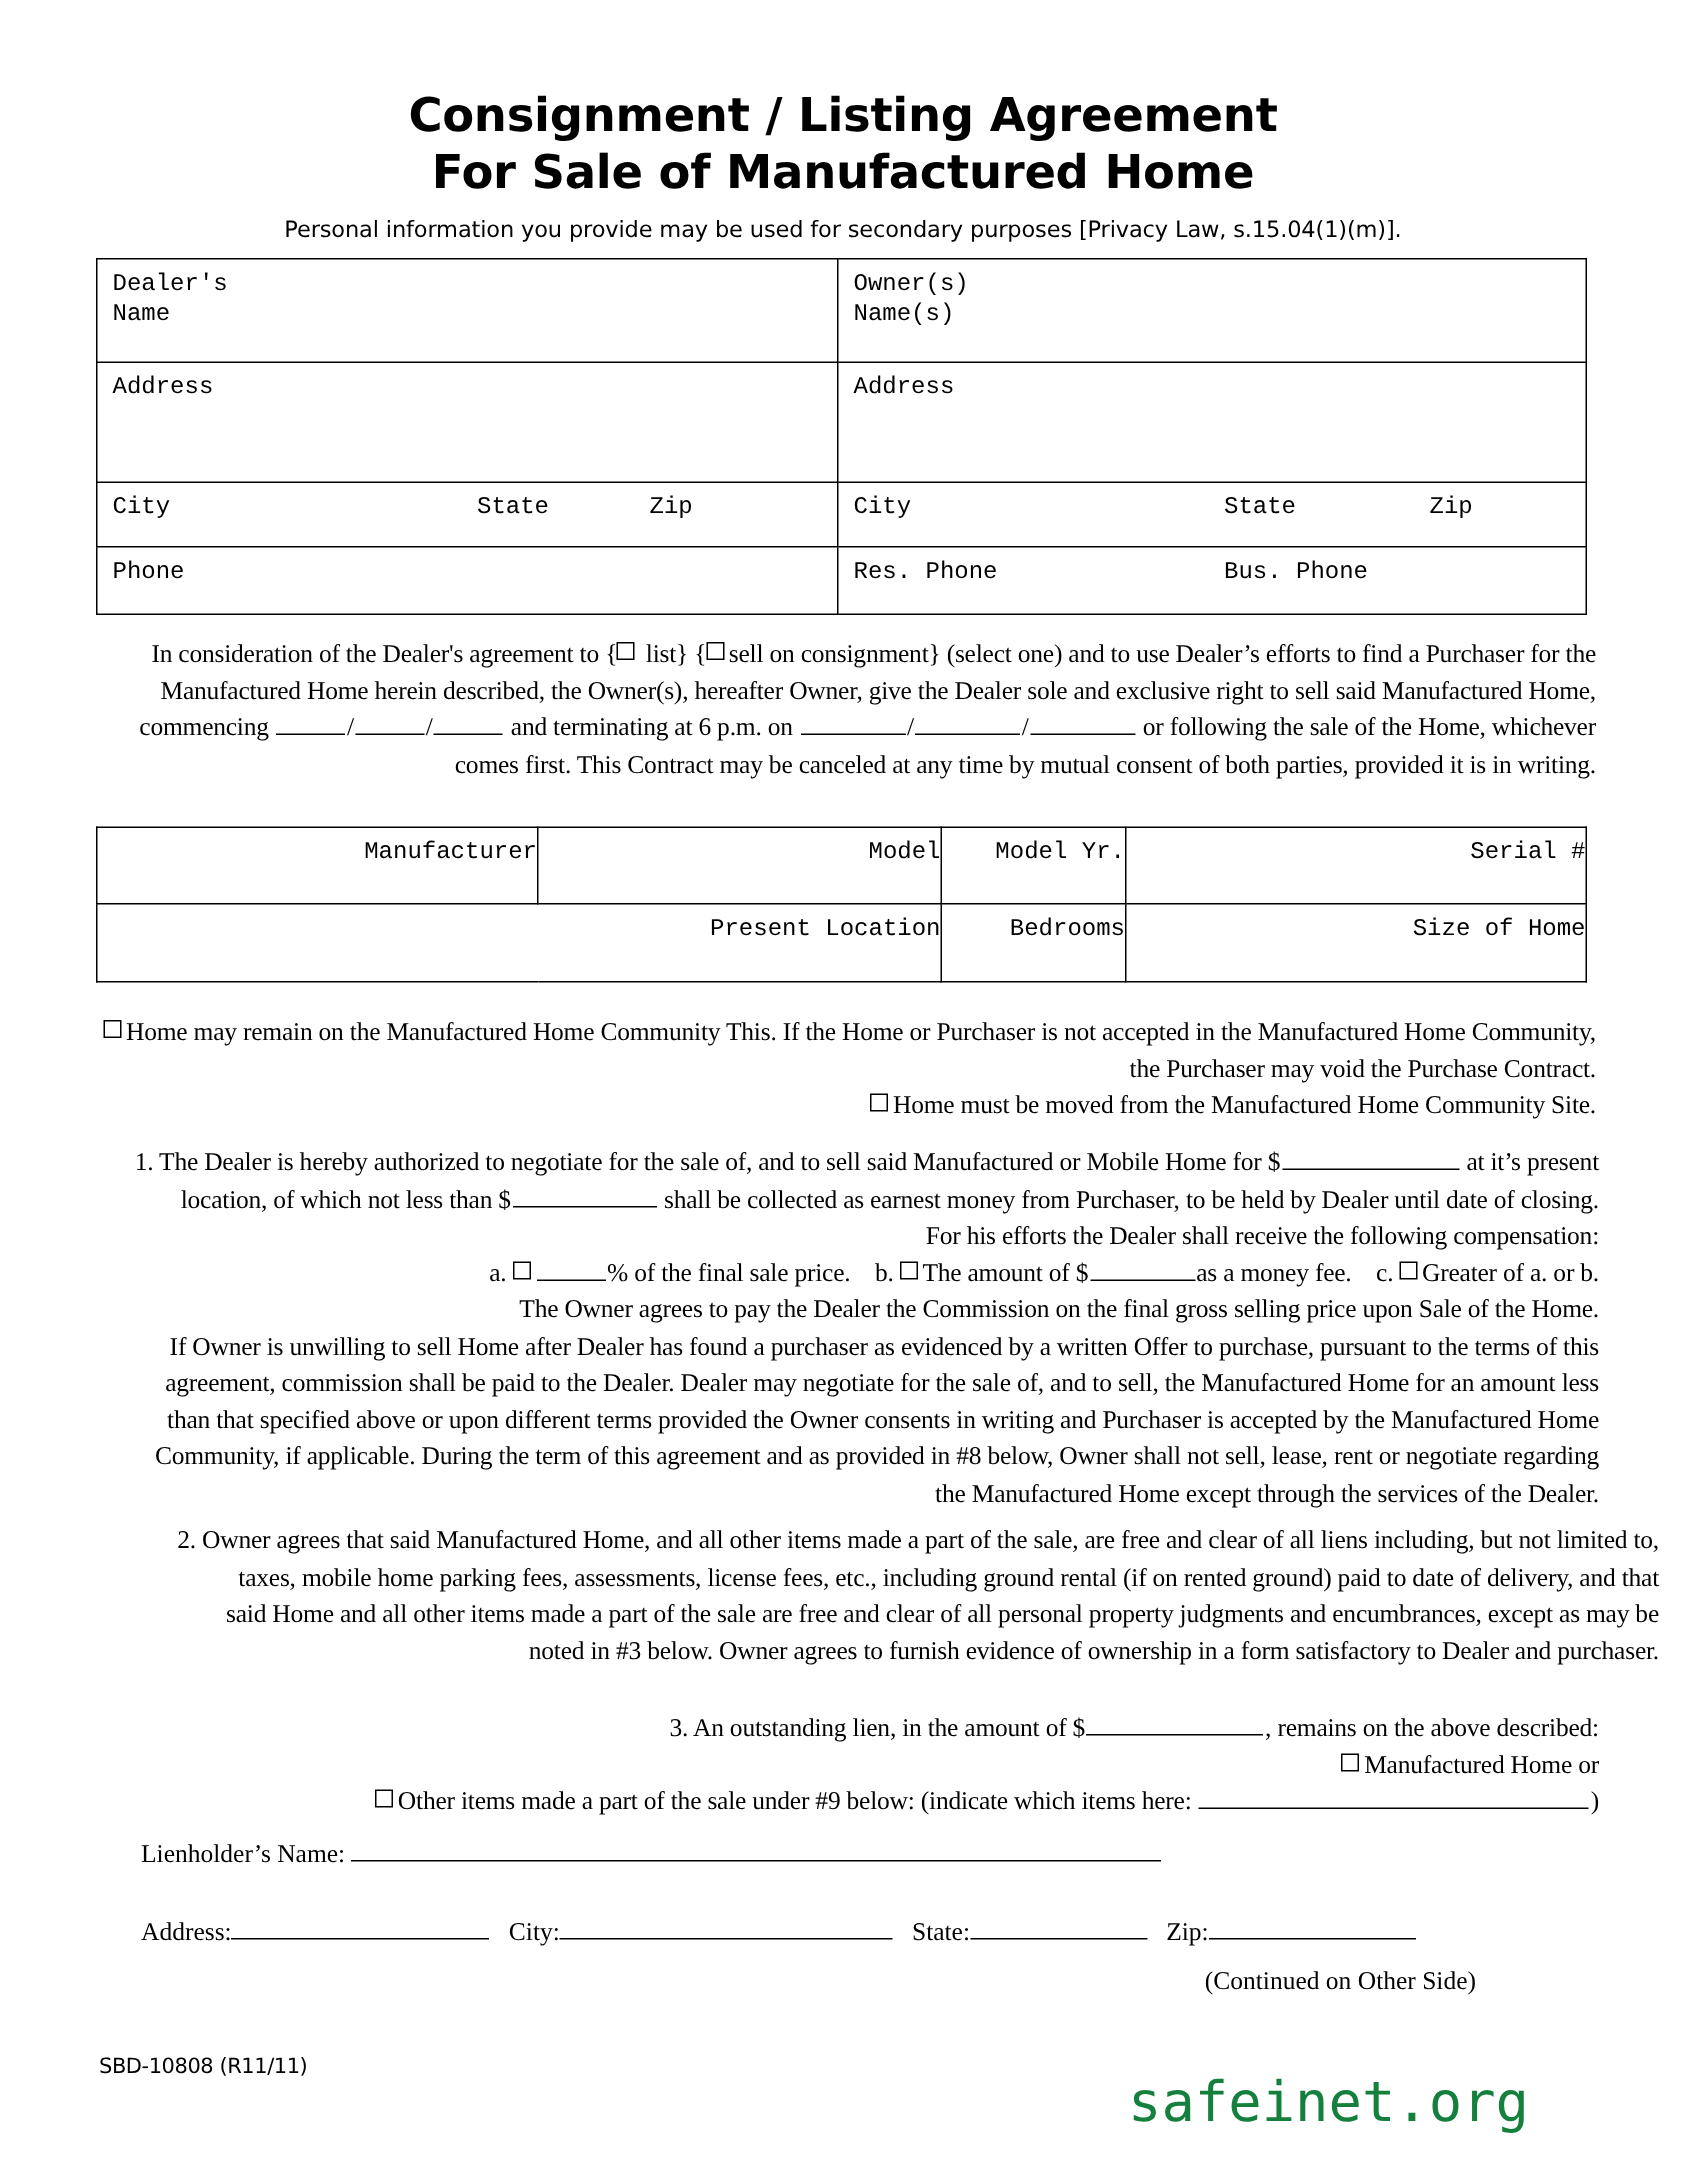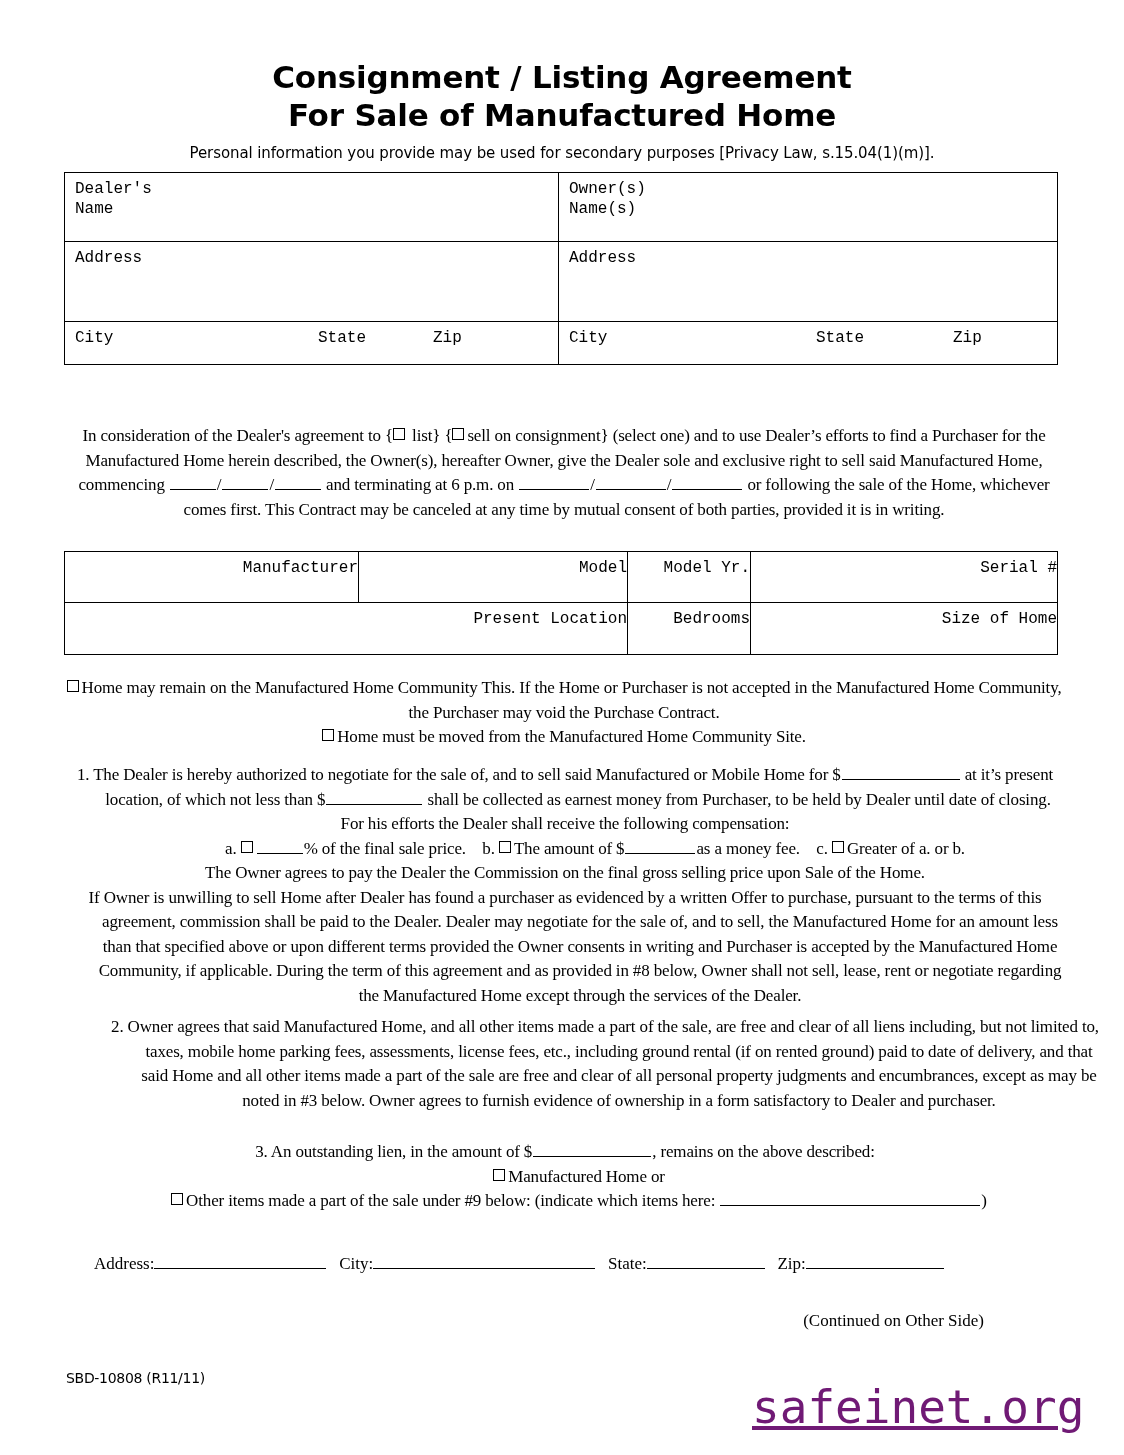--- a/index.html
+++ b/index.html
@@ -87,21 +87,21 @@
     text-align: right;
   }
   #home-table .r-one td { height: 44px; }
   #home-table .r-two td { height: 45px; }
 
   
   .para {
     position: absolute;
     font-size: 17px;
     line-height: 24.5px;
-    text-align: center;
+    text-align: right;
   }
   .para-narrow { letter-spacing: -0.15px; }
 
   #para-consideration {
     left: 64px;
     top: 424px;
     width: 1000px;
   }
   #para-community {
     left: 64px;
@@ -195,25 +195,24 @@
     top: 1370px;
     font-family: "DejaVu Sans", sans-serif;
     font-size: 14px;
     letter-spacing: -0.3px;
   }
   #watermark {
     position: absolute;
     left: 752px;
     top: 1380px;
     font-family: "DejaVu Sans Mono", monospace;
-    font-size: 46px;
-    color: #701a75;
+    font-size: 37px;
+    color: #15803d;
     letter-spacing: 0px;
     white-space: nowrap;
-    text-decoration: underline;
   }
 </style>
 </head>
 <body>
 
 <div class="page">
 
   <div class="title-block">
     <div class="title-line">Consignment / Listing Agreement</div>
     <div class="title-line">For Sale of Manufactured Home</div>
@@ -250,20 +249,31 @@
             <span>City</span>
             <span class="sub" style="left:243px">State</span>
             <span class="sub" style="left:358px">Zip</span>
           </div>
         </td>
         <td>
           <div class="cellwrap">
             <span>City</span>
             <span class="sub" style="left:247px">State</span>
             <span class="sub" style="left:384px">Zip</span>
+          </div>
+        </td>
+      </tr>
+      <tr class="r-phone">
+        <td>
+          <span>Phone</span>
+        </td>
+        <td>
+          <div class="cellwrap">
+            <span>Res. Phone</span>
+            <span class="sub" style="left:247px">Bus. Phone</span>
           </div>
         </td>
       </tr>
     </tbody>
   </table>
 
   <div class="para para-narrow" id="para-consideration">
     <span>In consideration of the Dealer's agreement to {</span><span class="cbx"></span><span> list} {</span><span class="cbx"></span><span>sell on consignment} (select one) and to use Dealer’s efforts to find a Purchaser for the Manufactured Home herein described, the Owner(s), hereafter Owner,  give the Dealer sole and exclusive right to sell said Manufactured Home, commencing </span><span class="bl bl-s"></span>/<span class="bl bl-s"></span>/<span class="bl bl-s"></span><span> and terminating at 6 p.m. on </span><span class="bl bl-m"></span>/<span class="bl bl-m"></span>/<span class="bl bl-m"></span><span> or following the sale of the Home, whichever comes first.  This Contract may be canceled at any time by mutual consent of both parties, provided it is in writing.</span>
   </div>
 
@@ -320,20 +330,24 @@
     <div class="hang" style="padding-left:28px;text-indent:-28px">2. Owner agrees that said Manufactured Home, and all other items made a part of the sale, are free and clear of all liens including, but not limited to, taxes, mobile home parking fees, assessments, license fees, etc., including ground rental (if on rented ground) paid to date of delivery, and that said Home and all other items made a part of the sale are free and clear of all personal property judgments and encumbrances, except as may be noted in #3 below.  Owner agrees to furnish evidence of ownership in a form satisfactory to Dealer and purchaser.</div>
   </div>
 
   <div class="para para-narrow" id="sec3">
     <div><span>3. An outstanding lien, in the amount of $</span><span class="bl bl-xl"></span><span>, remains on the above described:</span></div>
     <div class="indent-3"><span class="cbx"></span><span>Manufactured Home or</span></div>
     <div class="indent-3"><span class="cbx"></span><span>Other items made a part of the sale under #9 below: (indicate which items here:</span> <span class="bl bl-xxl"></span><span>)</span></div>
   </div>
 
   <div id="lien-block">
+    <div id="lien-name-row">
+      <span>Lienholder’s Name:</span>
+      <span class="rule rule-name"></span>
+    </div>
     <div id="lien-addr-row">
       <span>Address:</span><span class="rule rule-addr"></span>
       &nbsp;&nbsp;<span>City:</span><span class="rule rule-city"></span>
       &nbsp;&nbsp;<span>State:</span><span class="rule rule-state"></span>
       &nbsp;&nbsp;<span>Zip:</span><span class="rule rule-zip"></span>
     </div>
   </div>
 
   <div id="continued">(Continued on Other Side)</div>
 

